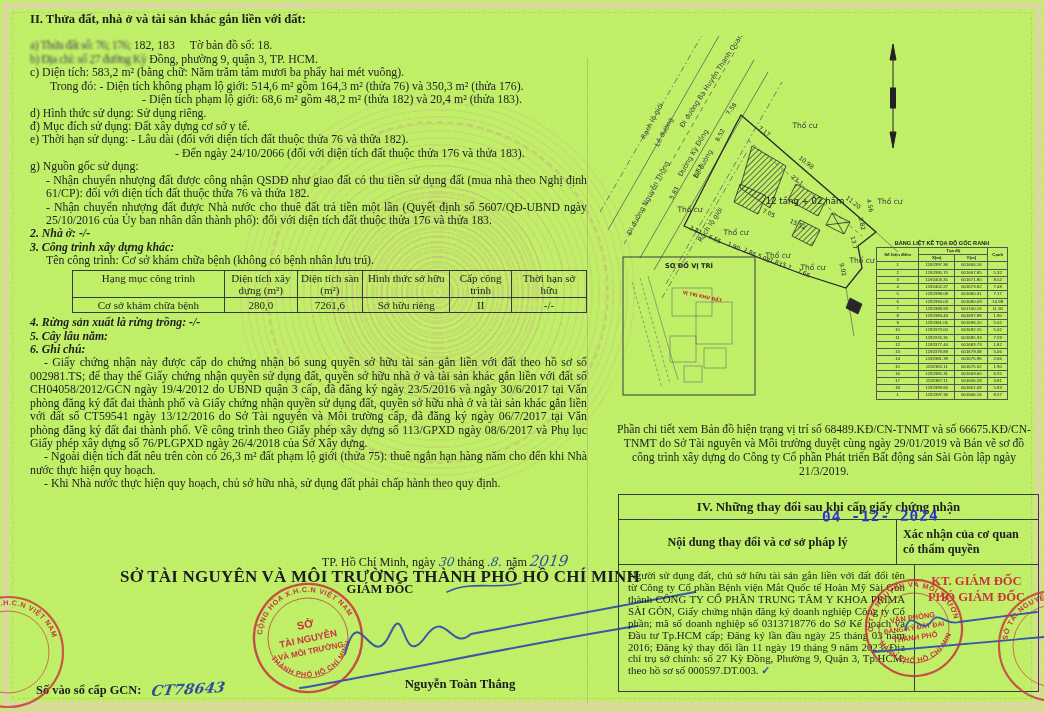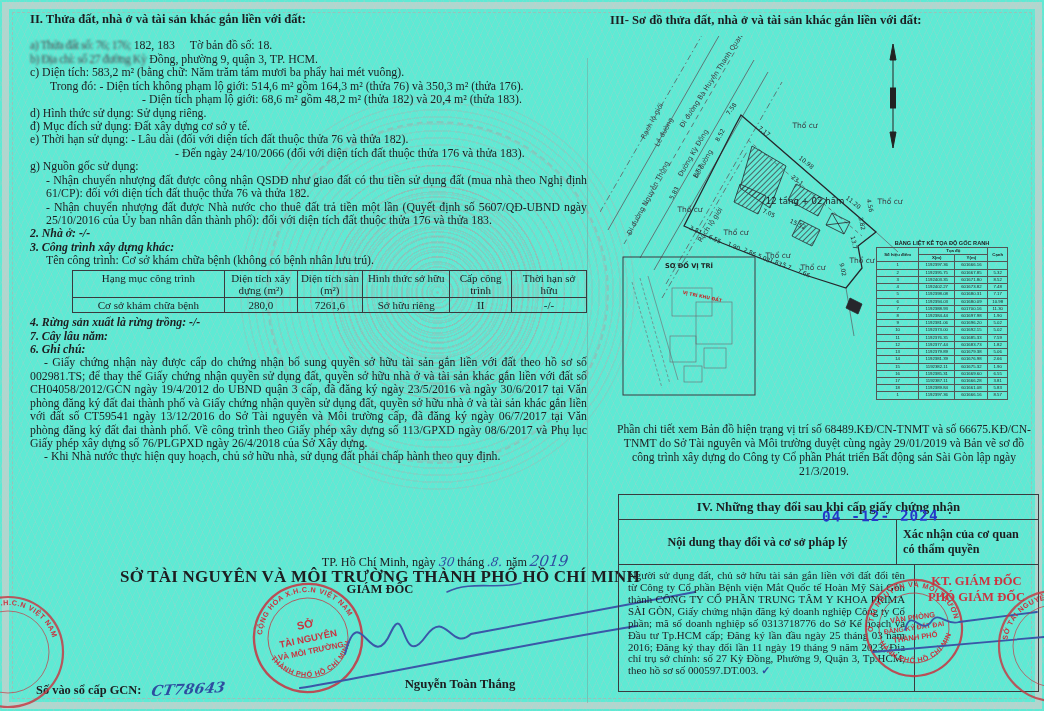--- a/index.html
+++ b/index.html
@@ -1,18 +1,18 @@
 <!DOCTYPE html>
 <html><head>
 <meta charset="utf-8">
 <style>
   html,body{margin:0;padding:0;background:#e9e4e0;}
   .page{
     position:relative; width:1044px; height:711px; overflow:hidden;
-    background:#5eead4;
+    background:#bef264;
     font-family:"Liberation Serif","DejaVu Serif",serif;
     color:#1d1d20;
   }
   
   .texture{position:absolute;inset:0;pointer-events:none;
     background:
       repeating-linear-gradient(115deg, rgba(233,180,186,0.14) 0 1px, transparent 1px 6px),
       repeating-linear-gradient(-115deg, rgba(233,180,186,0.12) 0 1px, transparent 1px 7px);
   }
   .emblem{position:absolute;left:240px;top:95px;width:395px;height:395px;border-radius:50%;
@@ -137,23 +137,24 @@
           <td>280,0</td>
           <td>7261,6</td>
           <td>Sở hữu riêng</td>
           <td>II</td>
           <td>-/-</td>
         </tr>
       </tbody>
     </table>
 
     <p class="subsec">4. Rừng sản xuất là rừng trồng: -/-</p>
-    <p class="subsec">7. Cây lâu năm:</p>
+    <p class="subsec">5. Cây lâu năm:</p>
     <p class="subsec">6. Ghi chú:</p>
     <p class="note">- Giấy chứng nhận này được cấp do chứng nhận bổ sung quyền sở hữu tài sản gắn liền với đất theo hồ sơ số 002981.TS; để thay thế Giấy chứng nhận quyền sử dụng đất, quyền sở hữu nhà ở và tài sản khác gắn liền với đất số CH04058/2012/GCN ngày 19/4/2012 do UBND quận 3 cấp, đã đăng ký ngày 23/5/2016 và ngày 30/6/2017 tại Văn phòng đăng ký đất đai thành phố và Giấy chứng nhận quyền sử dụng đất, quyền sở hữu nhà ở và tài sản khác gắn liền với đất số CT59541 ngày 13/12/2016 do Sở Tài nguyên và Môi trường cấp, đã đăng ký ngày 06/7/2017 tại Văn phòng đăng ký đất đai thành phố. Về công trình theo Giấy phép xây dựng số 113/GPXD ngày 08/6/2017 và Phụ lục Giấy phép xây dựng số 76/PLGPXD ngày 26/4/2018 của Sở Xây dựng.</p>
+    <p class="note">- Ngoài diện tích đất nêu trên còn có 26,3 m² đất phạm lộ giới (thửa 75): thuê ngắn hạn hàng năm cho đến khi Nhà nước thực hiện quy hoạch.</p>
     <p class="note">- Khi Nhà nước thực hiện quy hoạch, chủ sở hữu nhà, sử dụng đất phải chấp hành theo quy định.</p>
   </div>
 
   <div class="date-line">
     <span>TP. Hồ Chí Minh, ngày</span>
     <span class="hw">30</span>
     <span>tháng</span>
     <span class="hw">.8.</span>
     <span>năm</span>
     <span class="hw" style="font-size:15px">2019</span>
@@ -191,21 +192,20 @@
 
   <svg class="stamp-svg" style="left:-52px;top:592px" width="120" height="120" viewBox="0 0 120 120">
     <circle cx="60" cy="60" r="55" fill="none" stroke="#c8333f" stroke-width="2.2" opacity="0.8"></circle>
     <circle cx="60" cy="60" r="41" fill="none" stroke="#c8333f" stroke-width="0.9" opacity="0.75"></circle>
     <defs>
         <path id="ring-top-edge-l" d="M 13,60 A 47,47 0 0 1 107,60" fill="none"></path>
       </defs>
     <text class="ring-text" font-size="6.4"><textPath href="#ring-top-edge-l" startOffset="50%" text-anchor="middle">CỘNG HÒA X.H.C.N VIỆT NAM</textPath></text>
   </svg>
 
-  <div class="sec3-title">III- Sơ đồ thửa đất, nhà ở và tài sản khác gắn liền với đất:</div>
 
   <svg class="map-svg" width="440" height="382" viewBox="0 0 440 382">
     <defs>
       <pattern id="hatch" patternUnits="userSpaceOnUse" width="4" height="4" patternTransform="rotate(45)">
         <line x1="0" y1="0" x2="0" y2="4" stroke="#3c3c42" stroke-width="1.5"></line>
       </pattern>
     </defs>
 
     <g stroke="#222" fill="#222">
       <line x1="293" y1="14" x2="293" y2="108" stroke-width="1"></line>

